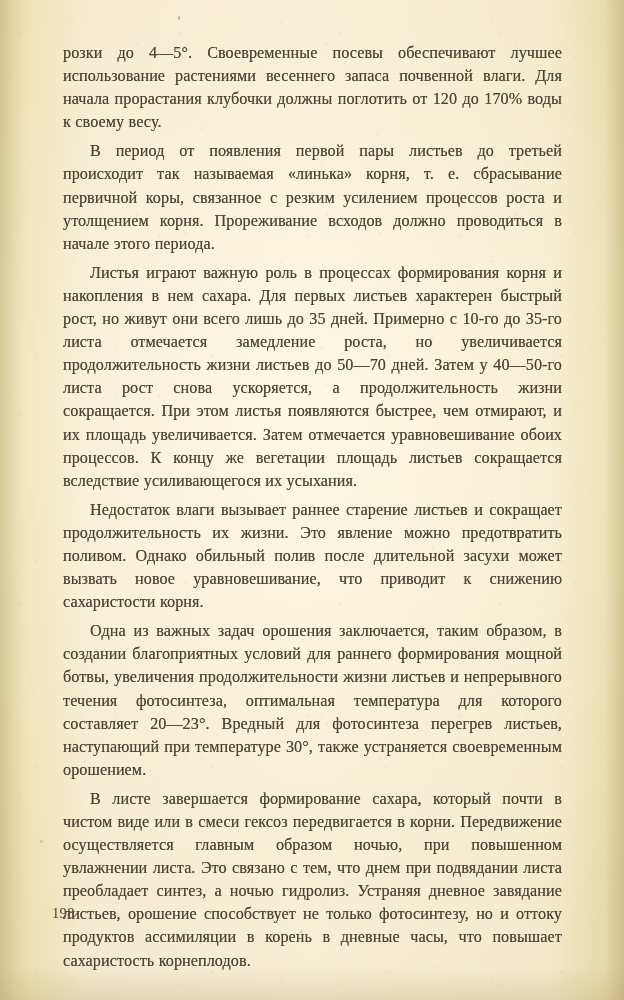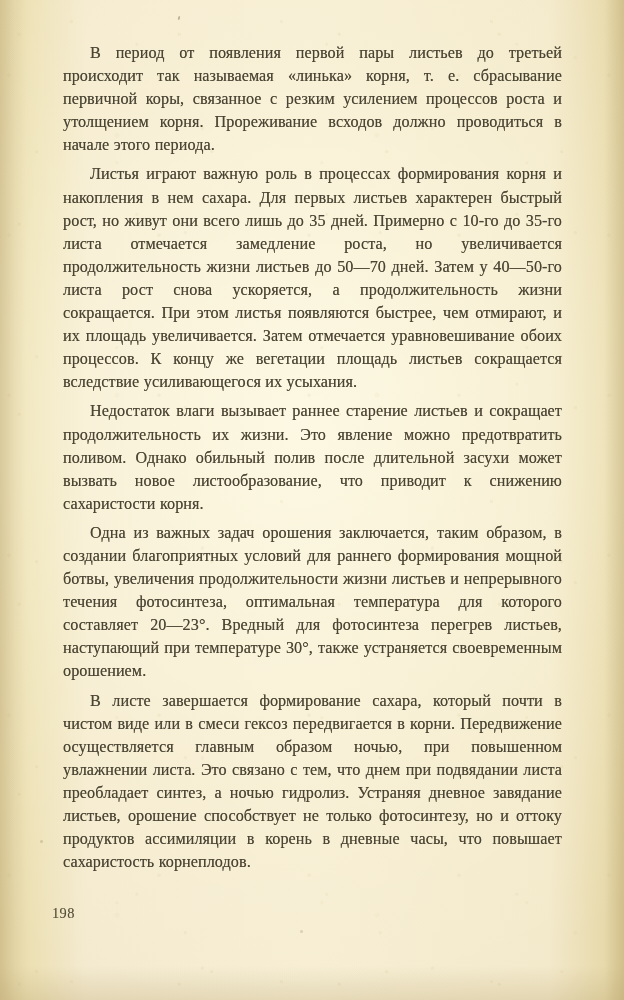--- a/index.html
+++ b/index.html
@@ -129,26 +129,27 @@
   <div id="edge-right"></div>
   <div id="edge-bottom"></div>
 
   <span class="speck s1"></span>
   <span class="speck s2"></span>
   <span class="speck s3"></span>
   <span class="speck s4"></span>
 
   <div id="textblock">
 
+    <p class="para">розки до 4—5°. Своевременные посевы обеспечивают лучшее использование растениями весеннего запаса почвенной влаги. Для начала прорастания клубочки должны поглотить от 120 до 170% воды к своему весу.</p>
 
     <p class="para indent">В период от появления первой пары листьев до третьей происходит так называемая «линька» корня, т. е. сбрасывание первичной коры, связанное с резким усилением процессов роста и утолщением корня. Прореживание всходов должно проводиться в начале этого периода.</p>
 
     <p class="para indent">Листья играют важную роль в процессах формирования корня и накопления в нем сахара. Для первых листьев характерен быстрый рост, но живут они всего лишь до 35 дней. Примерно с 10-го до 35-го листа отмечается замедление роста, но увеличивается продолжительность жизни листьев до 50—70 дней. Затем у 40—50-го листа рост снова ускоряется, а продолжительность жизни сокращается. При этом листья появляются быстрее, чем отмирают, и их площадь увеличивается. Затем отмечается уравновешивание обоих процессов. К концу же вегетации площадь листьев сокращается вследствие усиливающегося их усыхания.</p>
 
-    <p class="para indent">Недостаток влаги вызывает раннее старение листьев и сокращает продолжительность их жизни. Это явление можно предотвратить поливом. Однако обильный полив после длительной засухи может вызвать новое листообразование, что приводит к снижению сахаристости корня.</p>
+    <p class="para indent">Недостаток влаги вызывает раннее старение листьев и сокращает продолжительность их жизни. Это явление можно предотвратить поливом. Однако обильный полив после длительной засухи может вызвать новое уравновешивание, что приводит к снижению сахаристости корня.</p>
 
     <p class="para indent">Одна из важных задач орошения заключается, таким образом, в создании благоприятных условий для раннего формирования мощной ботвы, увеличения продолжительности жизни листьев и непрерывного течения фотосинтеза, оптимальная температура для которого составляет 20—23°. Вредный для фотосинтеза перегрев листьев, наступающий при температуре 30°, также устраняется своевременным орошением.</p>
 
     <p class="para indent">В листе завершается формирование сахара, который почти в чистом виде или в смеси гексоз передвигается в корни. Передвижение осуществляется главным образом ночью, при повышенном увлажнении листа. Это связано с тем, что днем при подвядании листа преобладает синтез, а ночью гидролиз. Устраняя дневное завядание листьев, орошение способствует не только фотосинтезу, но и оттоку продуктов ассимиляции в корень в дневные часы, что повышает сахаристость корнеплодов.</p>
 
   </div>
 
   <div id="pagenum">198</div>
 
 </div>

